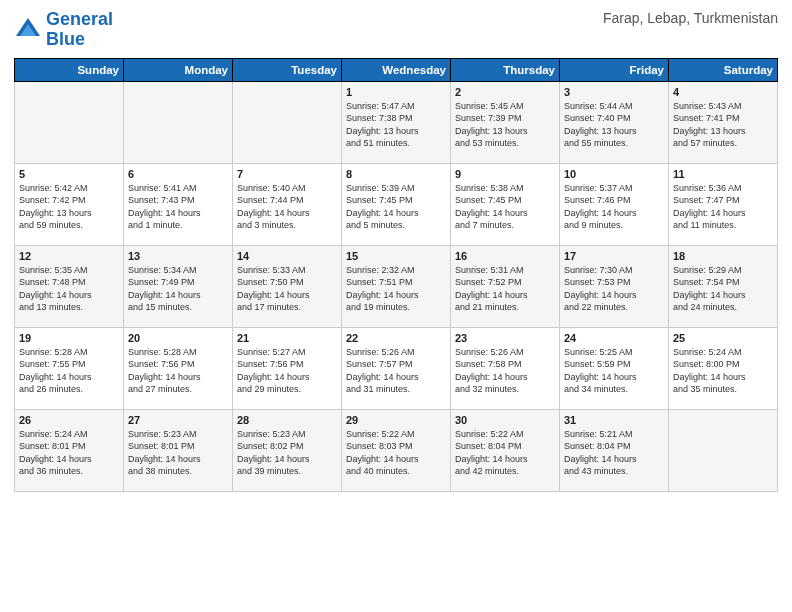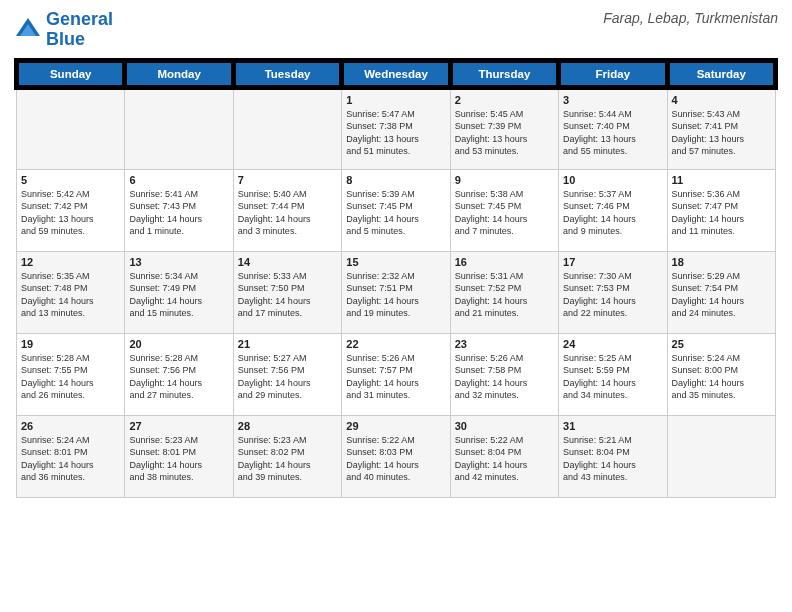--- a/index.html
+++ b/index.html
@@ -42,35 +42,34 @@
       text-align: right;
     }
     .month-title {
       font-size: 30px;
       font-weight: bold;
       color: #333;
     }
     .location {
       font-size: 14px;
       color: #555;
-      font-style: italic;
     }
     table {
       width: 100%;
       border-collapse: collapse;
       table-layout: fixed;
     }
     thead tr th {
       background: #1a6bb5;
       color: #fff;
       font-size: 11.5px;
       font-weight: bold;
       padding: 5px 4px;
-      text-align: center;
-      border: 5px solid #000000;
+      text-align: right;
+      border: 1px solid #000000;
     }
     tbody tr td {
       border: 1px solid #ccc;
       vertical-align: top;
       padding: 4px 4px 4px 4px;
       font-size: 9.5px;
       color: #222;
       height: 82px;
     }
     tbody tr:nth-child(odd) td {

